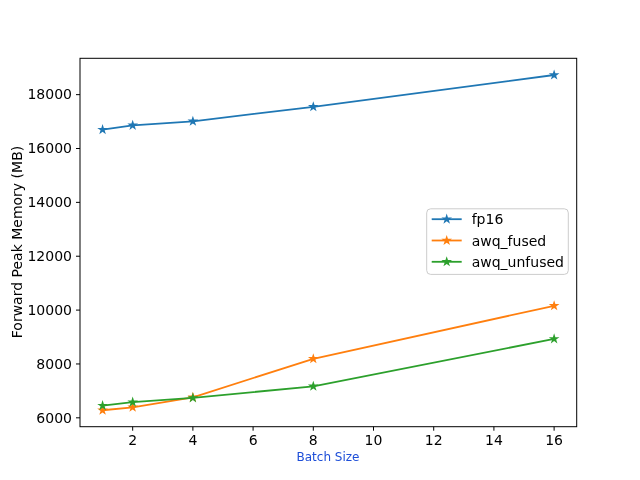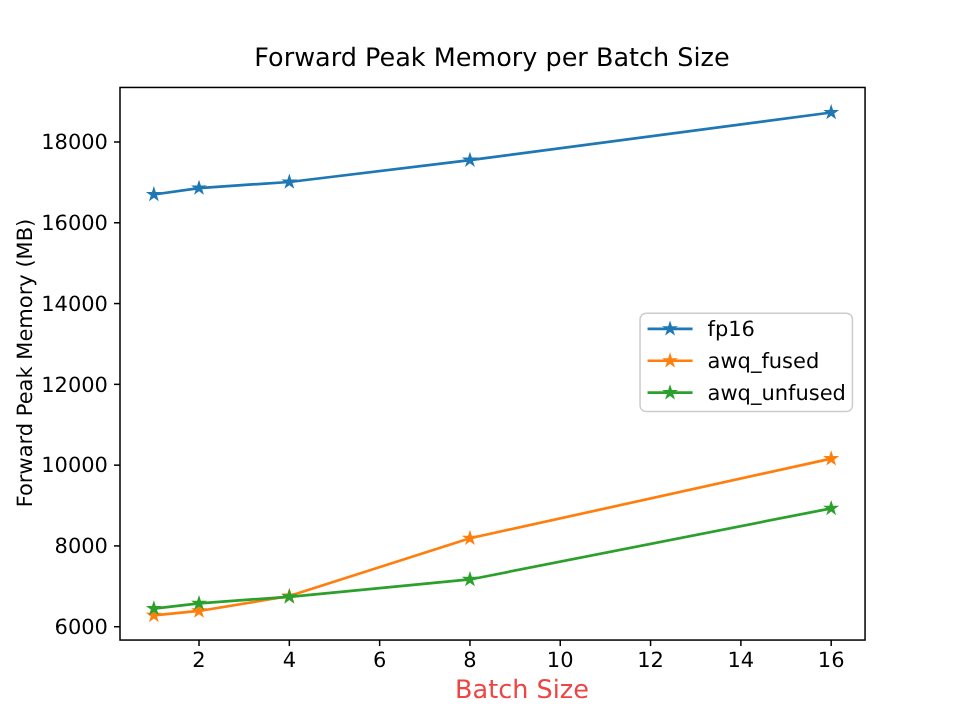--- a/index.html
+++ b/index.html
@@ -19,25 +19,25 @@
     position: absolute;
     left: 328px;
     top: 29px;
     transform: translateX(-50%);
     font-size: 17px;
     color: #000000;
     white-space: nowrap;
   }
   .x-axis-label {
     position: absolute;
-    left: 348px;
+    left: 328px;
     top: 450px;
     transform: translateX(-50%);
-    font-size: 17px;
-    color: #ef4444;
+    font-size: 12px;
+    color: #1d4ed8;
     white-space: nowrap;
   }
   .y-axis-label {
     position: absolute;
     left: 17px;
     top: 242px;
     transform: translate(-50%, -50%) rotate(-90deg);
     font-size: 14px;
     color: #000000;
     white-space: nowrap;
@@ -107,16 +107,15 @@
       <line x1="431.7" y1="219.20000000000002" x2="461.7" y2="219.20000000000002" stroke="#1f77b4" stroke-width="1.8"></line>
       <path d="M446.70,213.60L447.96,217.47L452.03,217.47L448.73,219.86L449.99,223.73L446.70,221.34L443.41,223.73L444.67,219.86L441.37,217.47L445.44,217.47Z" fill="#1f77b4"></path>
       <text x="471.7" y="224.20000000000002" text-anchor="start">fp16</text>
       <line x1="431.7" y1="240.50000000000003" x2="461.7" y2="240.50000000000003" stroke="#ff7f0e" stroke-width="1.8"></line>
       <path d="M446.70,234.90L447.96,238.77L452.03,238.77L448.73,241.16L449.99,245.03L446.70,242.64L443.41,245.03L444.67,241.16L441.37,238.77L445.44,238.77Z" fill="#ff7f0e"></path>
       <text x="471.7" y="245.50000000000003" text-anchor="start">awq_fused</text>
       <line x1="431.7" y1="261.8" x2="461.7" y2="261.8" stroke="#2ca02c" stroke-width="1.8"></line>
       <path d="M446.70,256.20L447.96,260.07L452.03,260.07L448.73,262.46L449.99,266.33L446.70,263.94L443.41,266.33L444.67,262.46L441.37,260.07L445.44,260.07Z" fill="#2ca02c"></path>
       <text x="471.7" y="266.8" text-anchor="start">awq_unfused</text>
     </svg>
-  <div class="chart-title">Forward Peak Memory per Batch Size</div>
   <div class="x-axis-label">Batch Size</div>
   <div class="y-axis-label">Forward Peak Memory (MB)</div>
 </div>
 
 </body></html>

